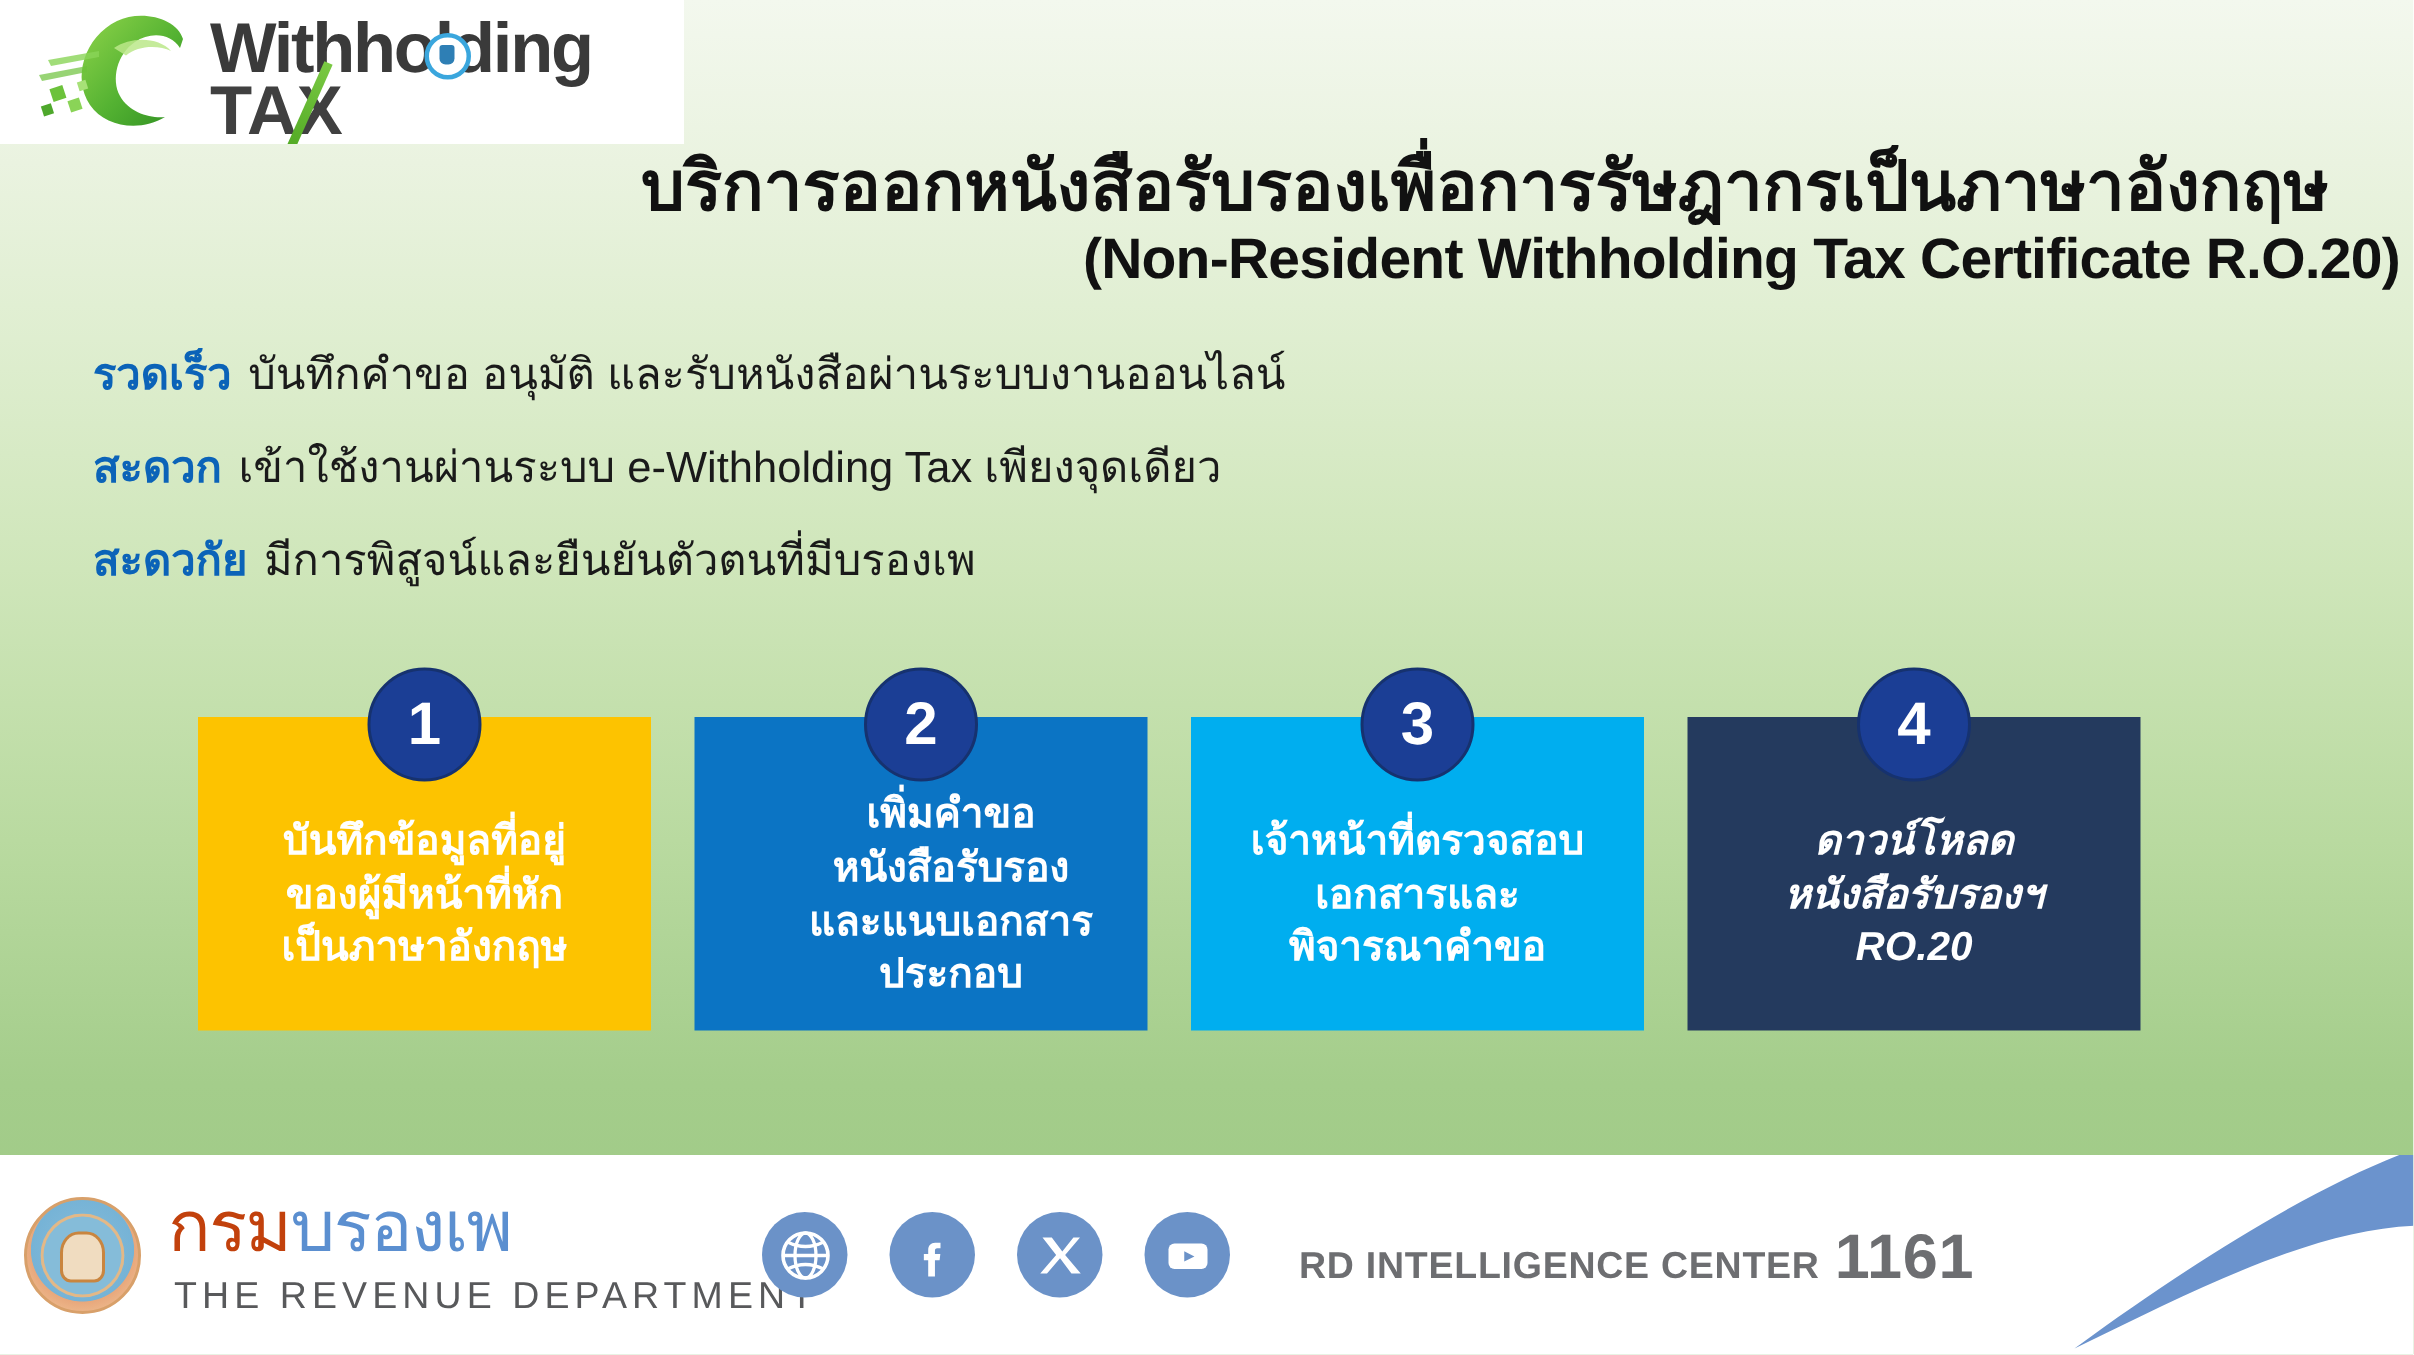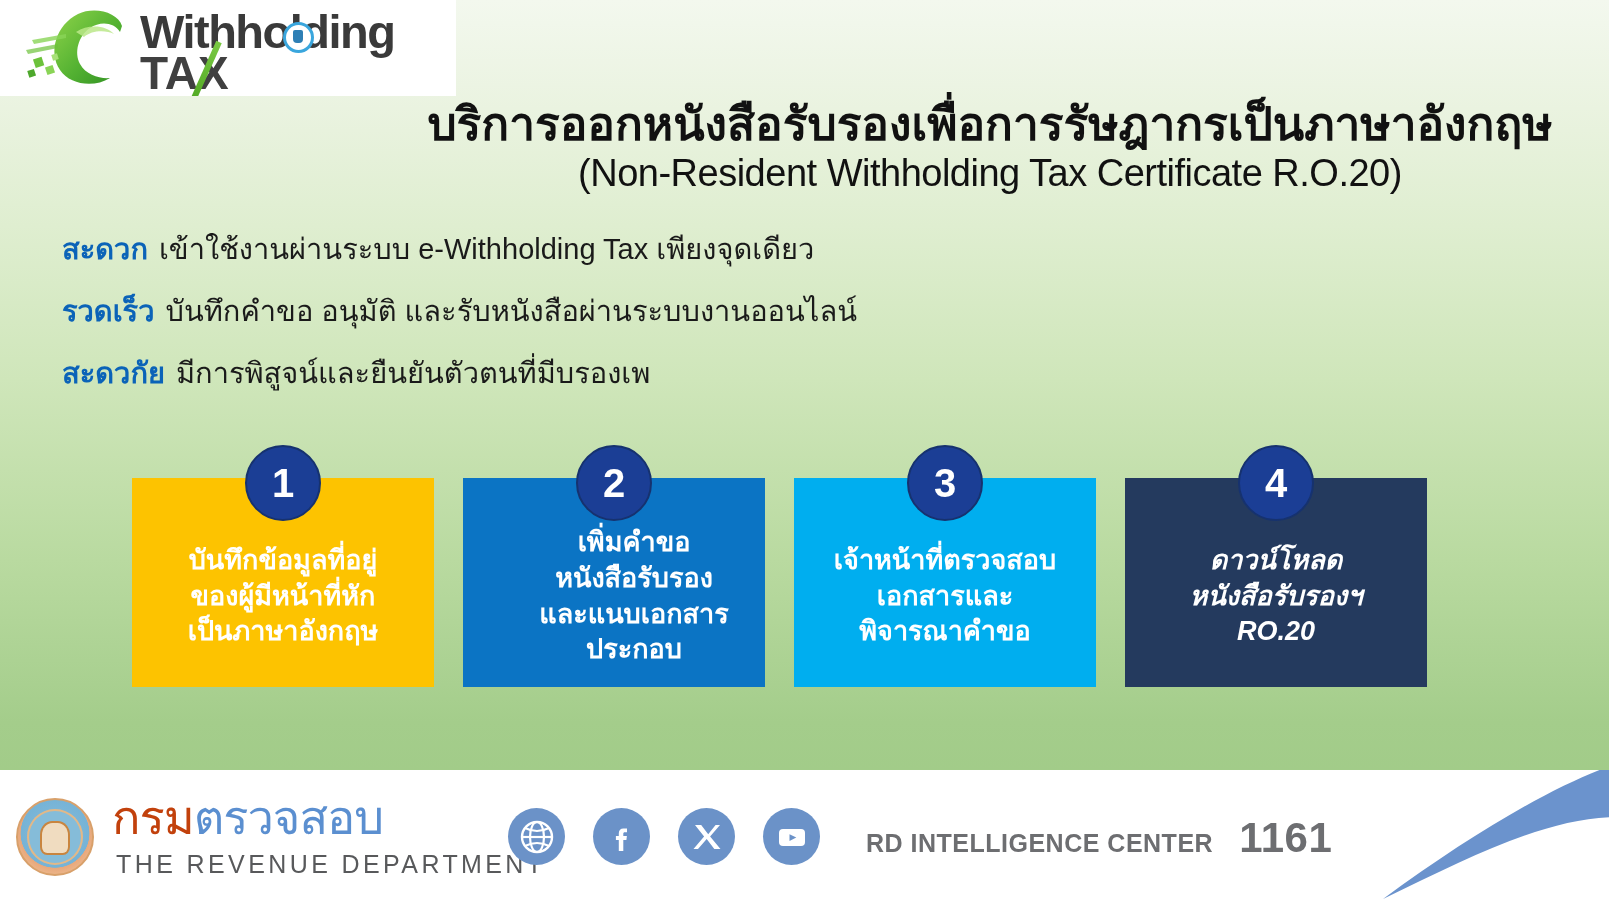--- a/index.html
+++ b/index.html
@@ -116,25 +116,26 @@
   .title-thai {
     font-size: 46px;
     font-weight: bold;
     color: #111111;
     line-height: 1.18;
     letter-spacing: 0px;
     white-space: nowrap;
   }
   .title-en {
     font-size: 38px;
-    font-weight: normal;
+    font-weight: bold;
     color: #111111;
     line-height: 1.18;
     letter-spacing: -0.5px;
     white-space: nowrap;
+    text-align: right;
   }
 
   
   .bullets {
     position: absolute;
     left: 62px;
     top: 218px;
     width: 1100px;
   }
   .bullet-row {
@@ -302,21 +303,21 @@
   .rd-center .rdc-label {
     font-size: 25px;
     font-weight: bold;
     letter-spacing: 0.5px;
     vertical-align: baseline;
   }
   .rd-center .rdc-number {
     font-size: 42px;
     font-weight: bold;
     letter-spacing: 0.5px;
-    margin-left: 26px;
+    margin-left: 10px;
     vertical-align: baseline;
   }
   .swoosh {
     position: absolute;
     right: -4px;
     bottom: -6px;
     width: 290px;
     height: 150px;
     pointer-events: none;
   }
@@ -354,26 +355,26 @@
     </div>
   </div>
 
   <div class="title-block">
     <div class="title-thai">บริการออกหนังสือรับรองเพื่อการรัษฎากรเป็นภาษาอังกฤษ</div>
     <div class="title-en">(Non-Resident Withholding Tax Certificate R.O.20)</div>
   </div>
 
   <div class="bullets">
     <div class="bullet-row">
+      <span class="bullet-key" style="color: rgb(11, 99, 184);">รวดเร็ว</span>
+      <span class="bullet-text">บันทึกคำขอ อนุมัติ และรับหนังสือผ่านระบบงานออนไลน์</span>
+    </div>
+    <div class="bullet-row">
       <span class="bullet-key" style="color: rgb(11, 99, 184);">สะดวก</span>
       <span class="bullet-text">เข้าใช้งานผ่านระบบ e-Withholding Tax เพียงจุดเดียว</span>
-    </div>
-    <div class="bullet-row">
-      <span class="bullet-key" style="color: rgb(11, 99, 184);">รวดเร็ว</span>
-      <span class="bullet-text">บันทึกคำขอ อนุมัติ และรับหนังสือผ่านระบบงานออนไลน์</span>
     </div>
     <div class="bullet-row">
       <span class="bullet-key" style="color: rgb(11, 99, 184);">สะดวกัย</span>
       <span class="bullet-text">มีการพิสูจน์และยืนยันตัวตนที่มีบรองเพ</span>
     </div>
   </div>
 
   <div class="steps">
 
     <div class="step" id="step-1">
@@ -417,21 +418,21 @@
 
   <div class="footer">
 
     <div class="rd-seal">
       <div class="rd-seal-inner">
         <div class="rd-seal-figure"></div>
       </div>
     </div>
 
     <div class="rd-thai">
-      <span class="seg-dark">กรม</span><span class="seg-blue">ตรวจสอบ</span>
+      <span class="seg-dark">กรม</span><span class="seg-blue">บรองเพ</span>
     </div>
     <div class="rd-en">THE REVENUE DEPARTMENT</div>
 
     <div class="socials">
       <div class="social-icon">
         <svg width="36" height="36" viewBox="0 0 36 36" aria-hidden="true">
           <circle cx="18" cy="18" r="15" fill="none" stroke="#ffffff" stroke-width="2.4"></circle>
           <ellipse cx="18" cy="18" rx="7" ry="15" fill="none" stroke="#ffffff" stroke-width="2.2"></ellipse>
           <line x1="3" y1="18" x2="33" y2="18" stroke="#ffffff" stroke-width="2.2"></line>
           <path d="M6 9 Q18 15 30 9" fill="none" stroke="#ffffff" stroke-width="2.2"></path>

